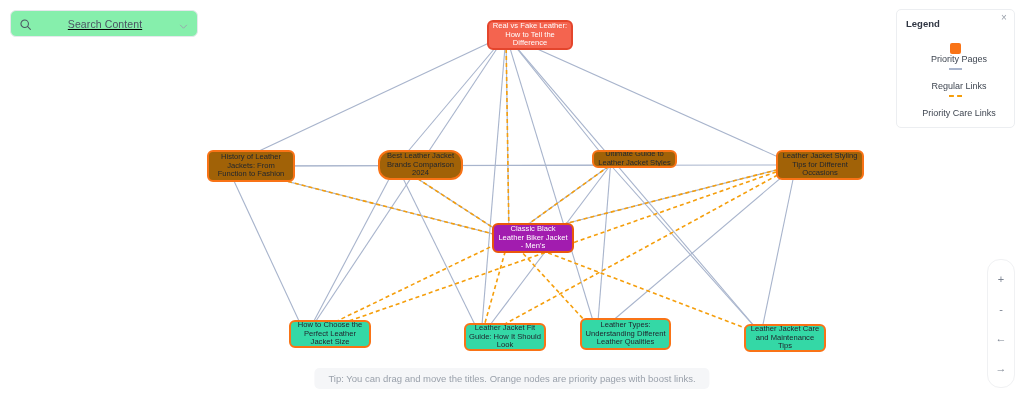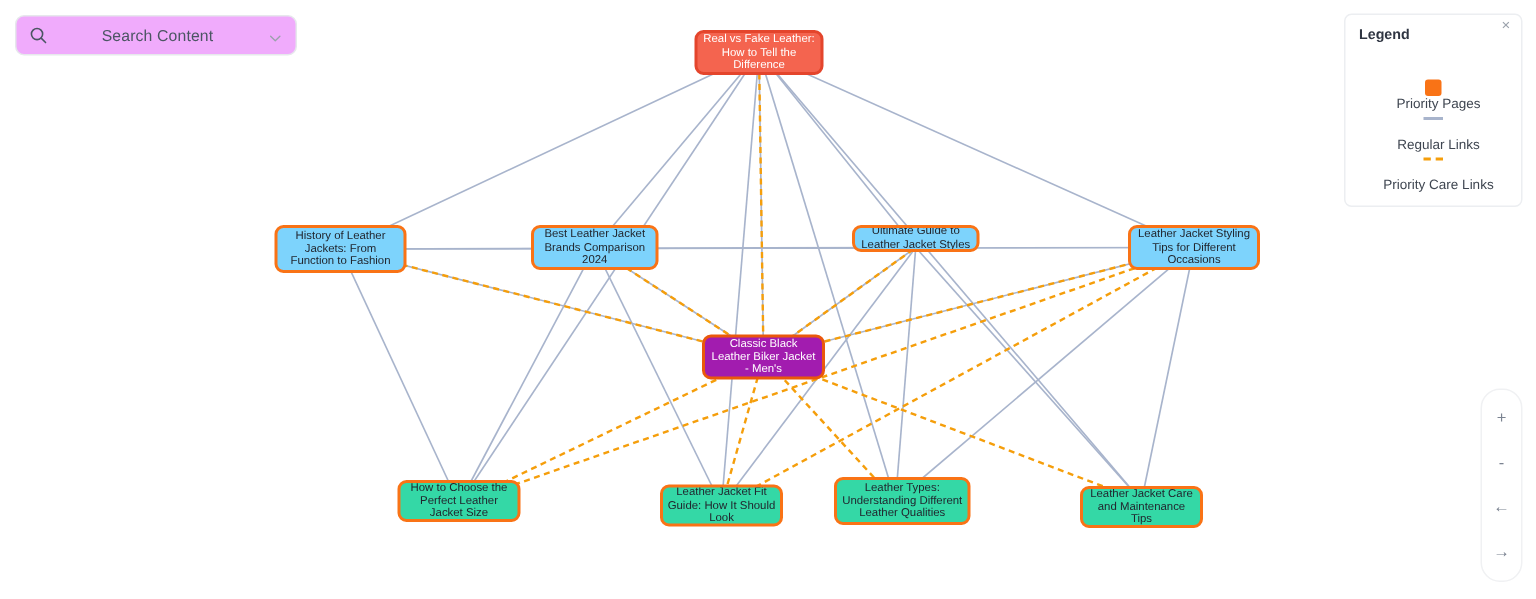--- a/index.html
+++ b/index.html
@@ -9,43 +9,44 @@
     background: #ffffff;
     overflow: hidden;
   }
   #app { position: relative; width: 1024px; height: 399px; background: #fff; }
 
   
   .search-bar {
     position: absolute; left: 10px; top: 10px;
     width: 188px; height: 27px;
     border: 1px solid #e6e8ec; border-radius: 6px;
-    background: #f0abfc;
+    background: #86efac;
     display: flex; align-items: center;
     padding: 0 8px;
+    text-decoration: underline;
   }
   .search-bar .mag { width: 13px; height: 13px; flex: 0 0 13px; }
   .search-bar .stext {
     flex: 1; text-align: center;
     font-size: 10.5px; color: #4b5563;
     letter-spacing: .1px;
   }
   .search-bar .chev { width: 11px; height: 11px; flex: 0 0 11px; }
 
   
   .legend {
     position: absolute; right: 9px; top: 9px;
     width: 119px;
     background: #fff;
     border: 1px solid #eceef1; border-radius: 5px;
     padding: 8px 9px 9px 9px;
   }
   .legend-title {
     font-size: 9.5px; font-weight: bold; color: #2f3542;
-    margin-bottom: 24px;
+    margin-bottom: 14px;
   }
   .legend-row { display: flex; align-items: center; margin-top: 4px; flex-direction: column; }
   .legend-row .lg-label {
     font-size: 9px; color: #3f4651; margin-left: 7px; white-space: nowrap;
   }
   .sw-box { width: 11px; height: 11px; border-radius: 2px; flex:0 0 11px; }
   .sw-line { width: 13px; height: 0; flex:0 0 13px; }
   .legend-close {
     position: absolute; right: 4px; top: 2px;
     width: 12px; height: 12px;
@@ -60,24 +61,25 @@
     border-radius: 6px;
     border: 2px solid;
     display: flex; align-items: center; justify-content: flex-start;
     text-align: center;
     font-size: 7.6px;
     line-height: 8.6px;
     color: #21262e;
     padding: 2px 3px;
     cursor: move;
     overflow: hidden;
+    margin-left: 24px;
   }
   .node.priority-hub { background:#a21caf; border-color:#ea580c; color:#ffffff; }
   .node.priority-red { background:#f4644f; border-color:#e4452c; color:#ffffff; }
-  .node.amber       { background:#7dd3fc; border-color:#f97316; }
+  .node.amber       { background:#a16207; border-color:#f97316; }
   .node.green       { background:#34d8a6; border-color:#f97316; }
 
   
   .tip {
     position: absolute; left: 50%; transform: translateX(-50%);
     bottom: 10px;
     background: #f5f6f8; border-radius: 5px;
     padding: 5px 14px;
     font-size: 9.5px; color: #9aa1ab; white-space: nowrap;
   }
@@ -141,21 +143,21 @@
       <line x1="796" y1="165" x2="306" y2="336" stroke="#f59e0b" stroke-width="1.6" stroke-dasharray="4 3"></line>
       <line x1="796" y1="165" x2="481" y2="337" stroke="#f59e0b" stroke-width="1.6" stroke-dasharray="4 3"></line>
     </svg>
   <div id="nodes-layer">
       <div class="node priority-red" style="left: 463px; top: 20px; width: 86px; height: 30px;">
         <span>Real vs Fake Leather: How to Tell the Difference</span>
       </div>
       <div class="node amber" style="left: 183px; top: 150px; width: 88px; height: 32px;">
         <span>History of Leather Jackets: From Function to Fashion</span>
       </div>
-      <div class="node amber" style="left: 354px; top: 150px; width: 85px; height: 30px;">
+      <div class="node amber" style="left: 354px; top: 150px; width: 85px; height: 30px; border-radius: 12px;">
         <span>Best Leather Jacket Brands Comparison 2024</span>
       </div>
       <div class="node amber" style="left: 568px; top: 150px; width: 85px; height: 18px;">
         <span>Ultimate Guide to Leather Jacket Styles</span>
       </div>
       <div class="node amber" style="left: 752px; top: 150px; width: 88px; height: 30px;">
         <span>Leather Jacket Styling Tips for Different Occasions</span>
       </div>
       <div class="node priority-hub" style="left: 468px; top: 223px; width: 82px; height: 30px;">
         <span>Classic Black Leather Biker Jacket - Men's</span>
@@ -201,20 +203,21 @@
           <span class="sw-line" style="border-top: 2.2px solid rgb(168, 180, 204);"></span>
           <span class="lg-label">Regular Links</span>
         </div>
         <div class="legend-row">
           <span class="sw-line" style="border-top: 2.2px dashed rgb(245, 158, 11);"></span>
           <span class="lg-label">Priority Care Links</span>
         </div>
       </div>
   </div>
 
+  <div class="tip">Tip: You can drag and move the titles. Orange nodes are priority pages with boost links.</div>
 
   <div class="zoom-ctrl" id="zoom-ctrl">
       <button>+</button>
       <button>-</button>
       <button>←</button>
       <button>→</button>
     </div>
 
 </div>
 

